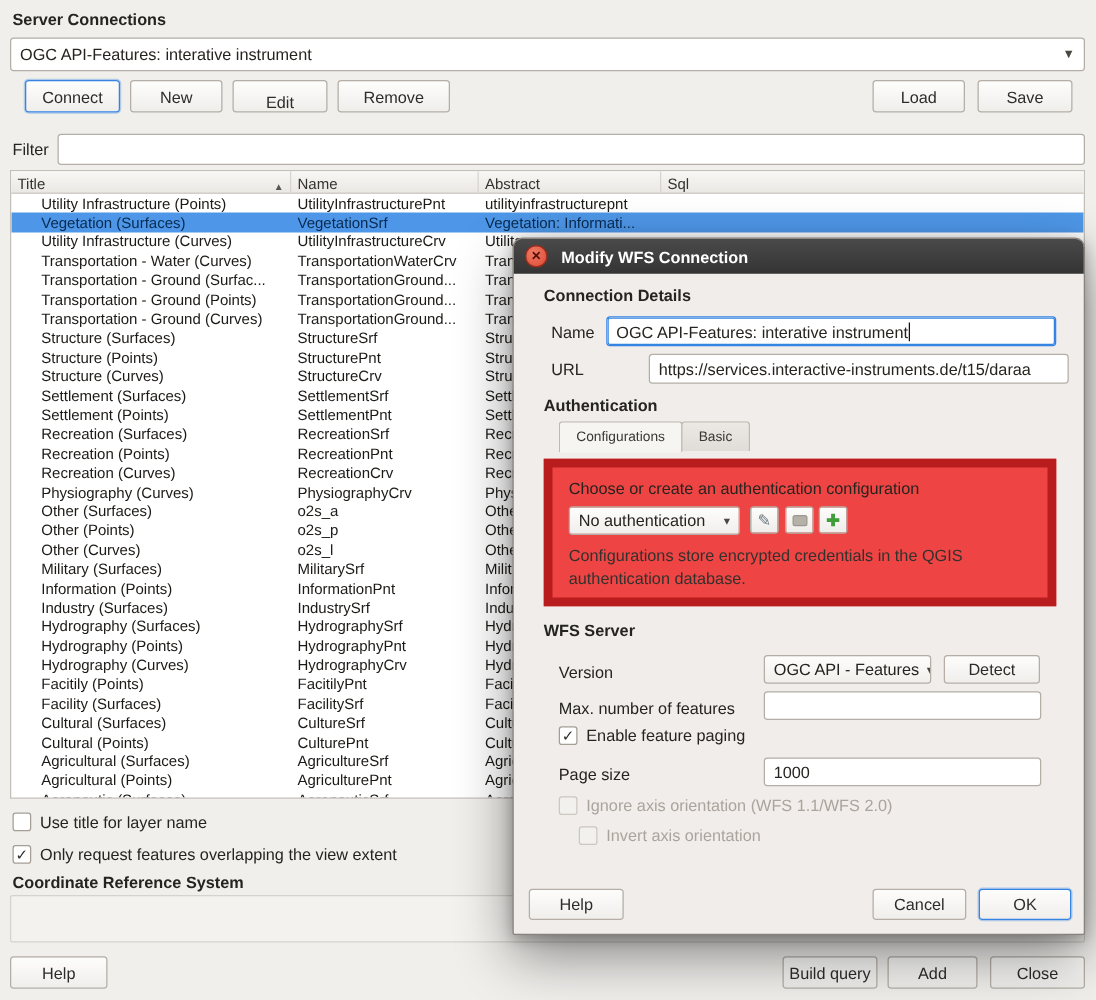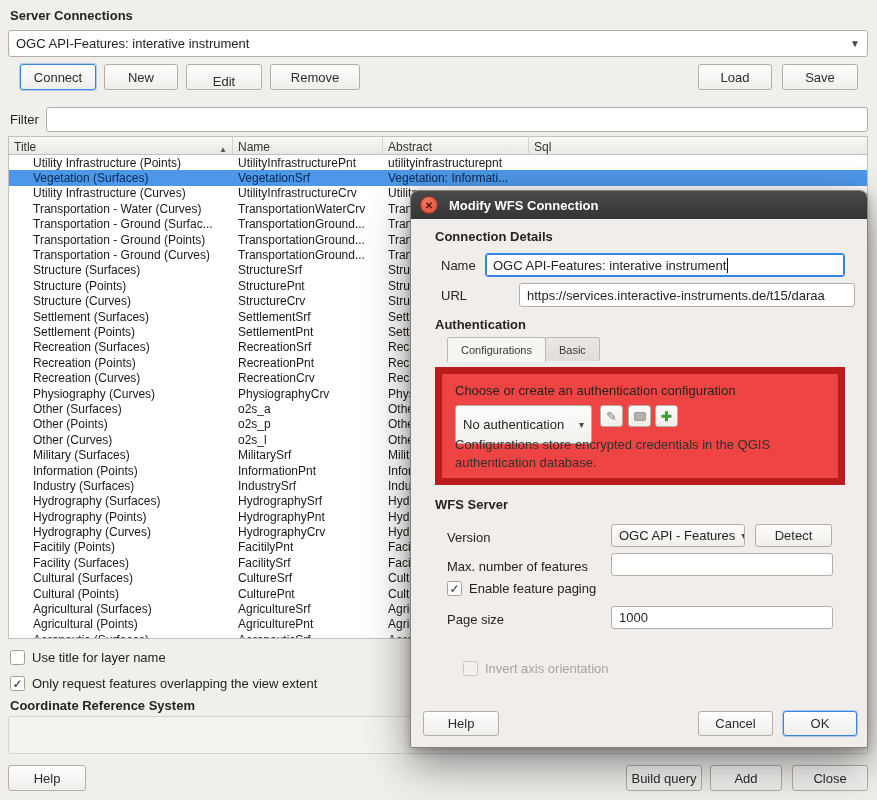--- a/index.html
+++ b/index.html
@@ -389,21 +389,21 @@
       <div class="tab active">
           <span>Configurations</span>
         </div>
       <div class="tab">
           <span>Basic</span>
         </div>
     </div>
 
     <div class="auth-panel">
       <div class="abs" style="left:13px; top:9px;">Choose or create an authentication configuration</div>
-      <div class="combo" style="left:13px; top:31px; width:137px; height:39px;">
+      <div class="combo" style="left:13px; top:31px; width:137px; height:23px;">
         <span>No authentication</span>
         <span class="arrow">▾</span>
       </div>
       <div class="iconbtn" style="left:158px; top:31px;">
           <span style="color:#6d7b80; font-size:13px;">✎</span>
         </div>
       <div class="iconbtn" style="left:186px; top:31px;">
           <span class="glyph-erase"></span>
         </div>
       <div class="iconbtn" style="left:213px; top:31px;">
@@ -431,20 +431,24 @@
     <label class="checkline" style="left:36px; top:390px;">
       <span class="cb checked">✓</span>
       <span>Enable feature paging</span>
     </label>
 
     <div class="dlg-label" style="left:36px; top:421px;">Page size</div>
     <div class="input" style="left:200px; top:415px; width:222px; height:23px;">
       <span>1000</span>
     </div>
 
+    <label class="checkline disabled" style="left:36px; top:446px;">
+      <span class="cb"></span>
+      <span>Ignore axis orientation (WFS 1.1/WFS 2.0)</span>
+    </label>
     <label class="checkline disabled" style="left:20px; top:470px;padding-left:32px;">
       <span class="cb"></span>
       <span>Invert axis orientation</span>
     </label>
 
     <div class="btn" style="left:12px; top:520px; width:76px; height:25px;">
         <span>Help</span>
       </div>
     <div class="btn" style="left:287px; top:520px; width:75px; height:25px;">
         <span>Cancel</span>

